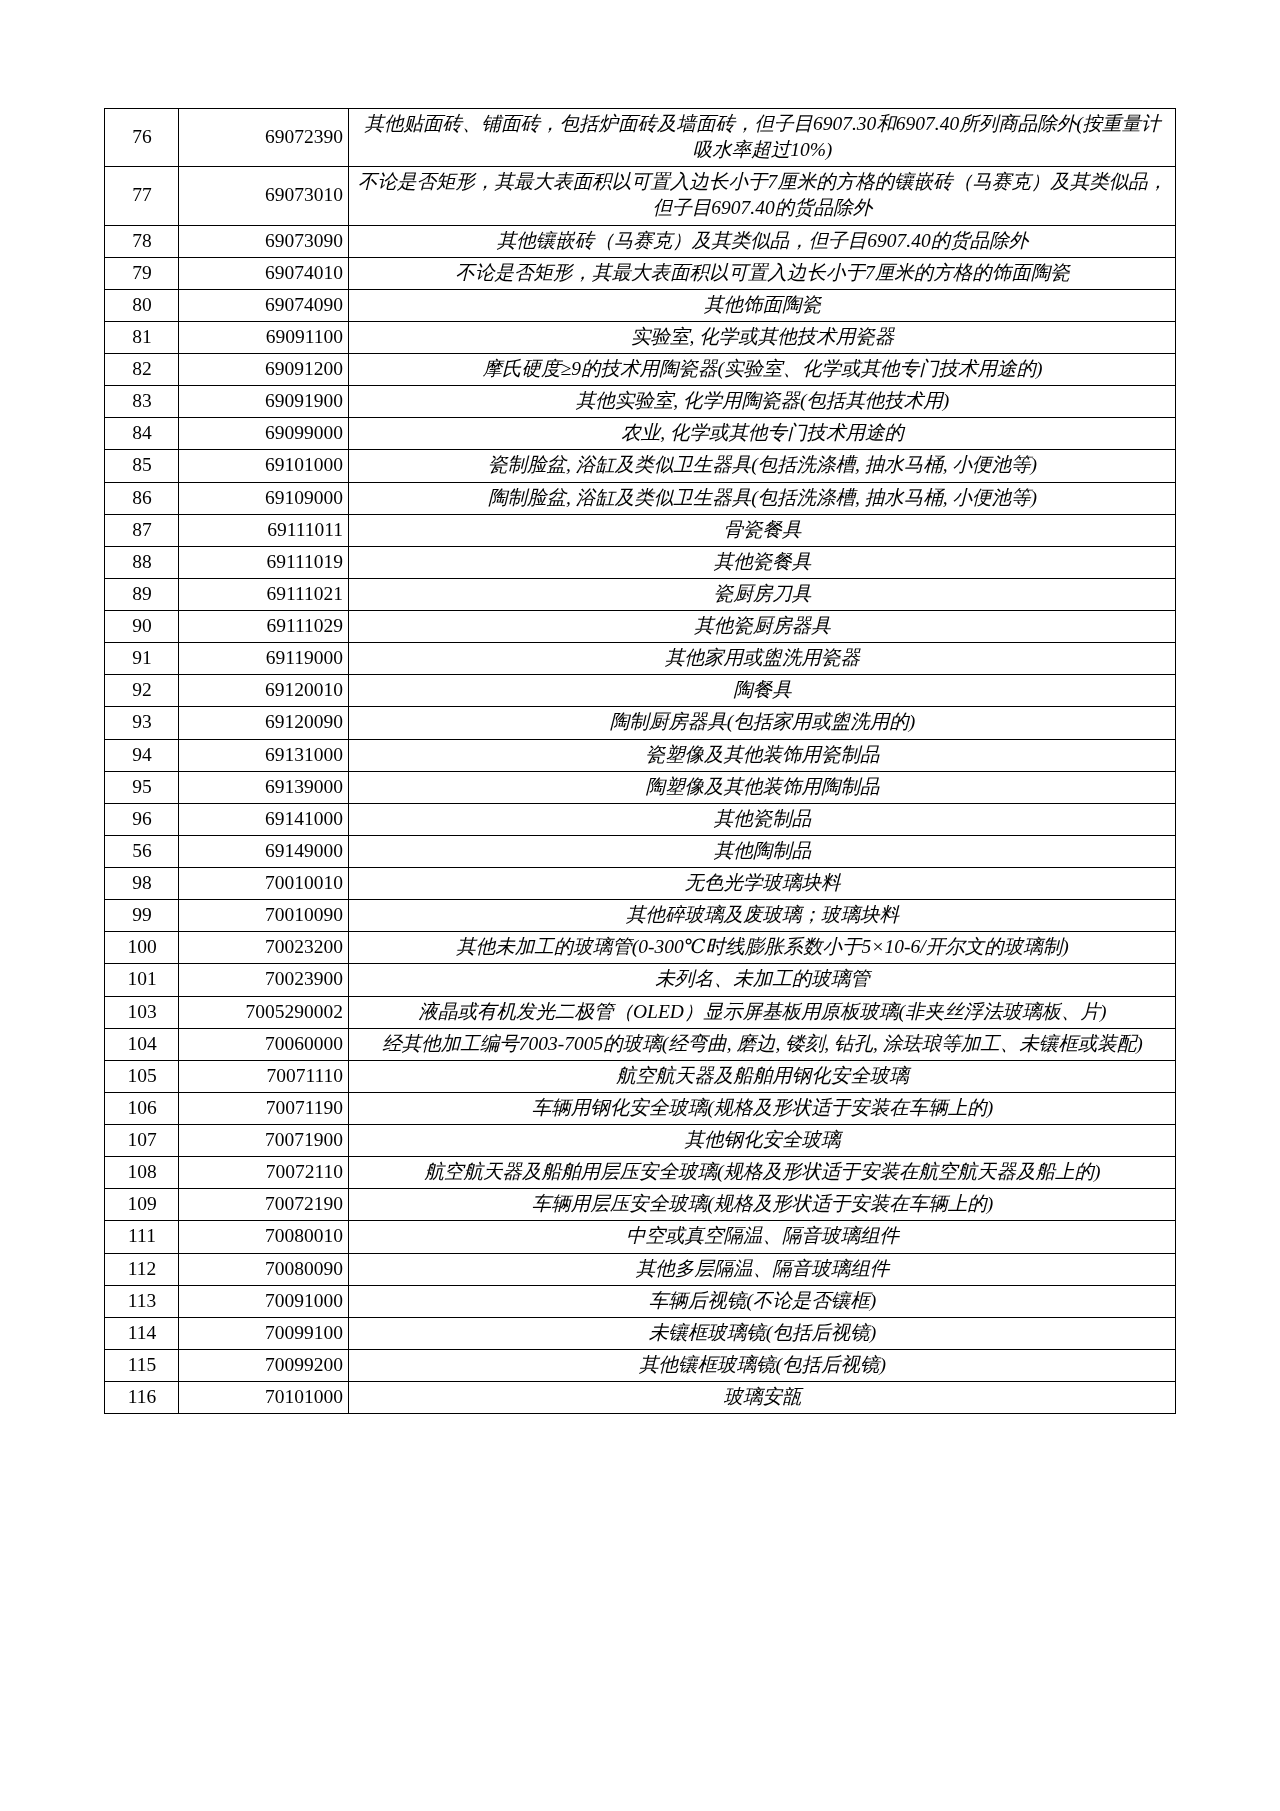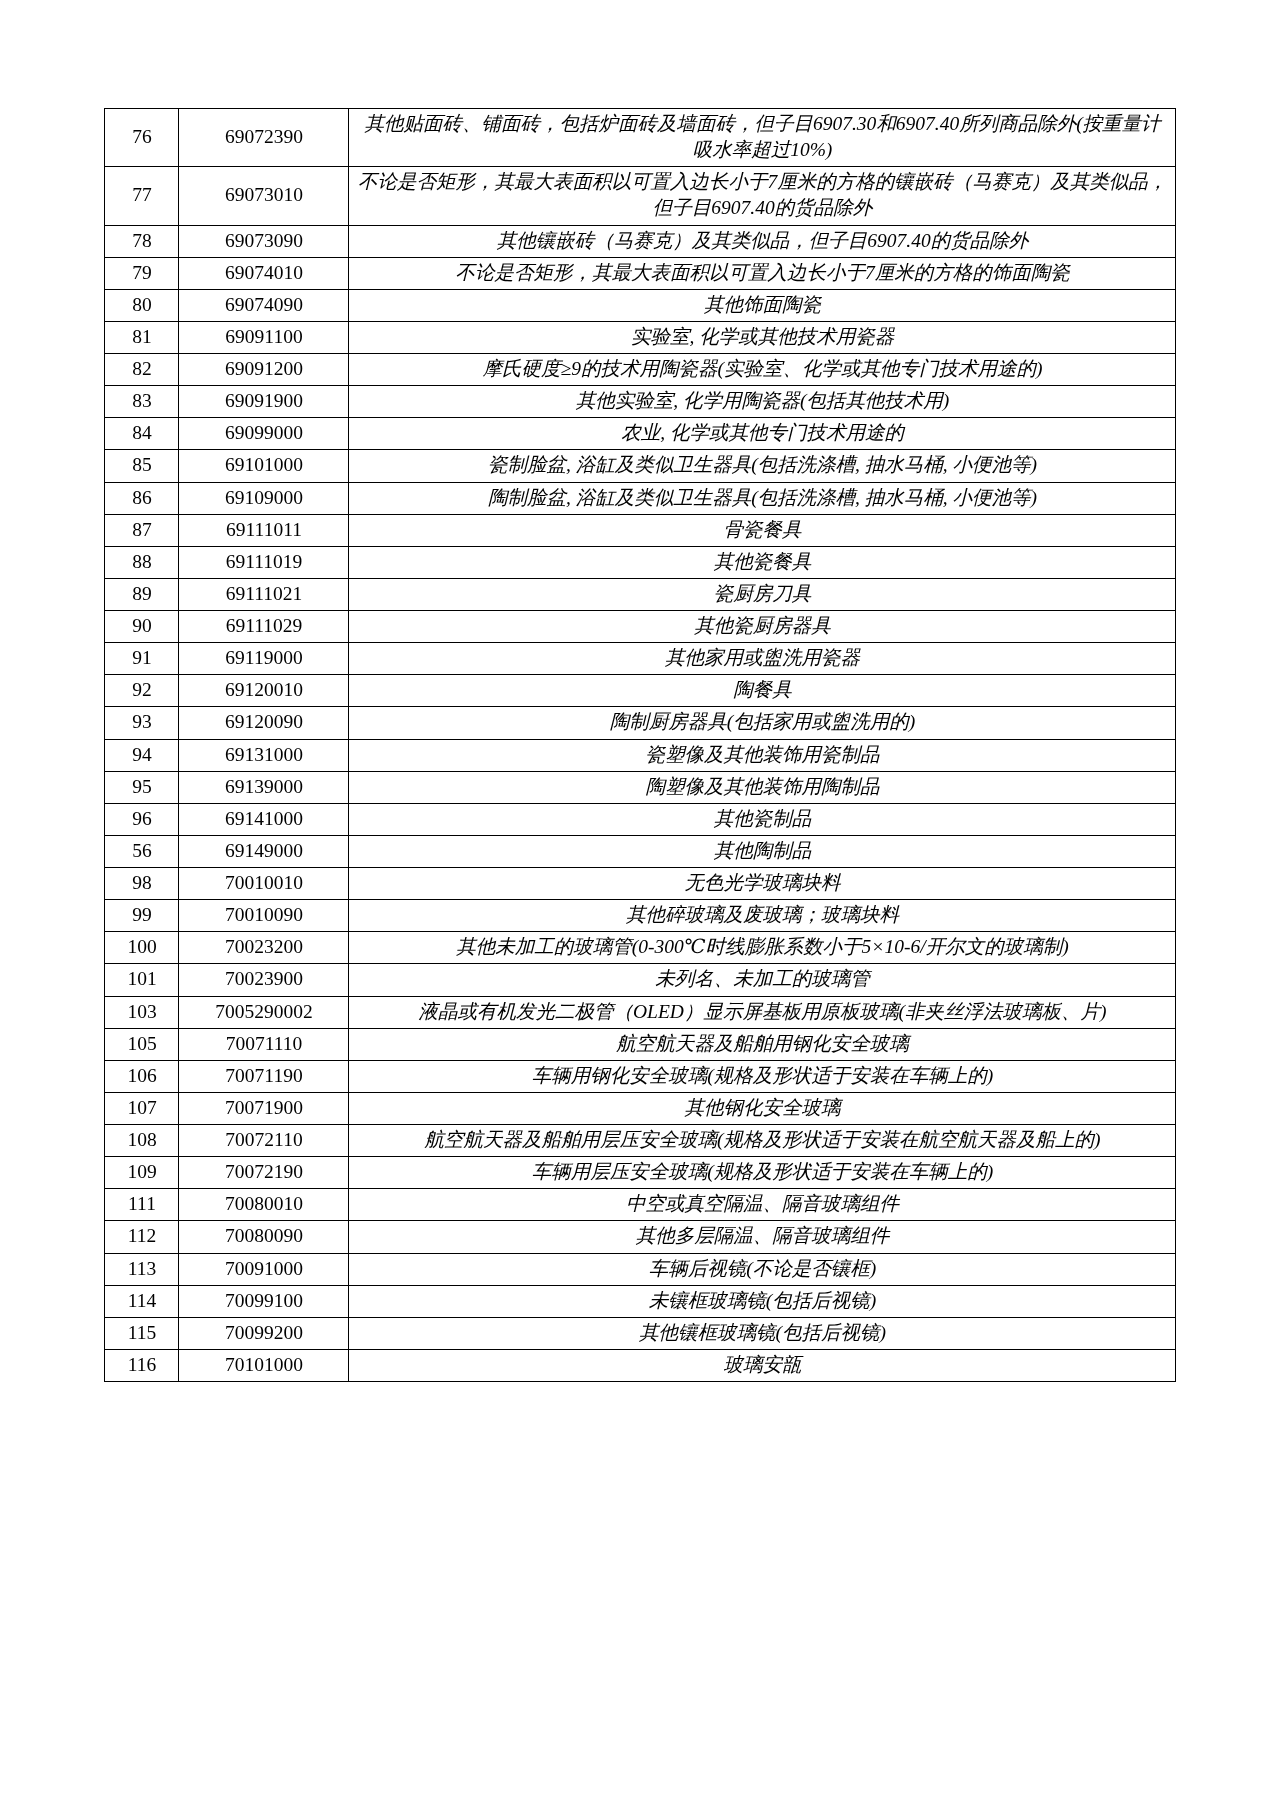--- a/index.html
+++ b/index.html
@@ -38,21 +38,21 @@
     overflow-wrap: break-word;
   }
   td.col-no {
     width: 62px;
     text-align: center;
     padding-left: 2px;
     padding-right: 2px;
   }
   td.col-code {
     width: 158px;
-    text-align: center;
+    text-align: right;
     padding-left: 8px;
     white-space: nowrap;
   }
   td.col-desc {
     text-align: center;
     padding-left: 10px;
     padding-right: 6px;
     font-style: italic;
   }
 </style>
@@ -191,20 +191,25 @@
           <td class="col-no">101</td>
           <td class="col-code">70023900</td>
           <td class="col-desc">未列名、未加工的玻璃管</td>
         </tr>
         <tr>
           <td class="col-no">103</td>
           <td class="col-code">7005290002</td>
           <td class="col-desc">液晶或有机发光二极管（OLED）显示屏基板用原板玻璃(非夹丝浮法玻璃板、片)</td>
         </tr>
         <tr>
+          <td class="col-no">104</td>
+          <td class="col-code">70060000</td>
+          <td class="col-desc">经其他加工编号7003-7005的玻璃(经弯曲, 磨边, 镂刻, 钻孔, 涂珐琅等加工、未镶框或装配)</td>
+        </tr>
+        <tr>
           <td class="col-no">105</td>
           <td class="col-code">70071110</td>
           <td class="col-desc">航空航天器及船舶用钢化安全玻璃</td>
         </tr>
         <tr>
           <td class="col-no">106</td>
           <td class="col-code">70071190</td>
           <td class="col-desc">车辆用钢化安全玻璃(规格及形状适于安装在车辆上的)</td>
         </tr>
         <tr>

